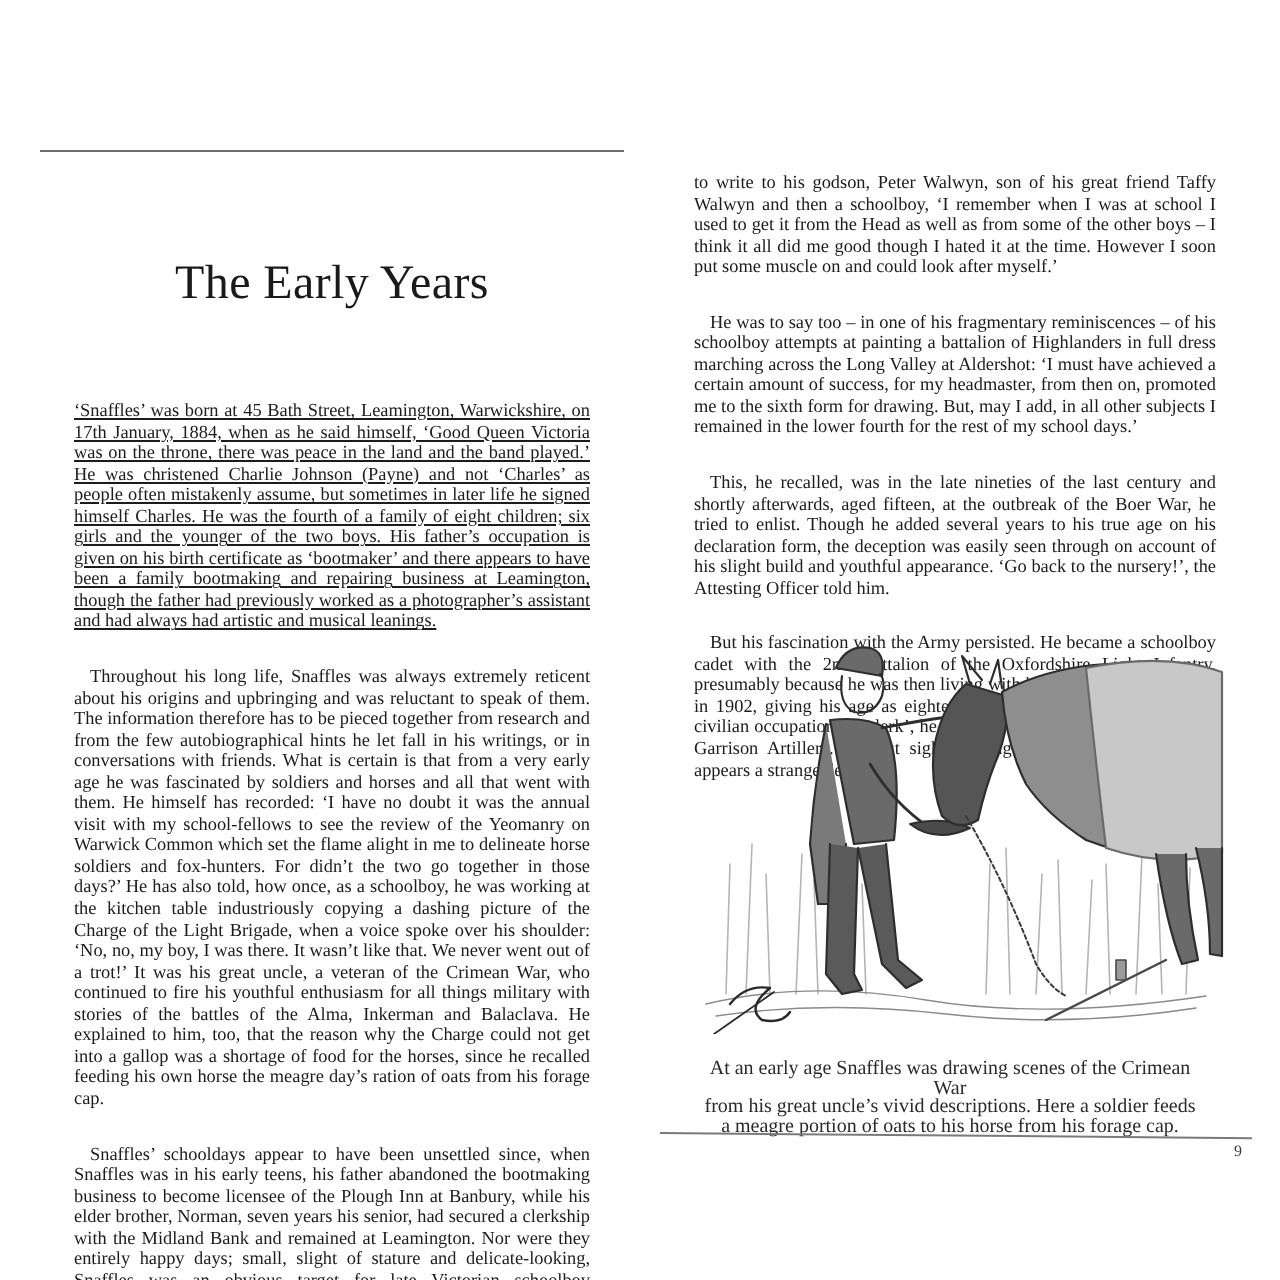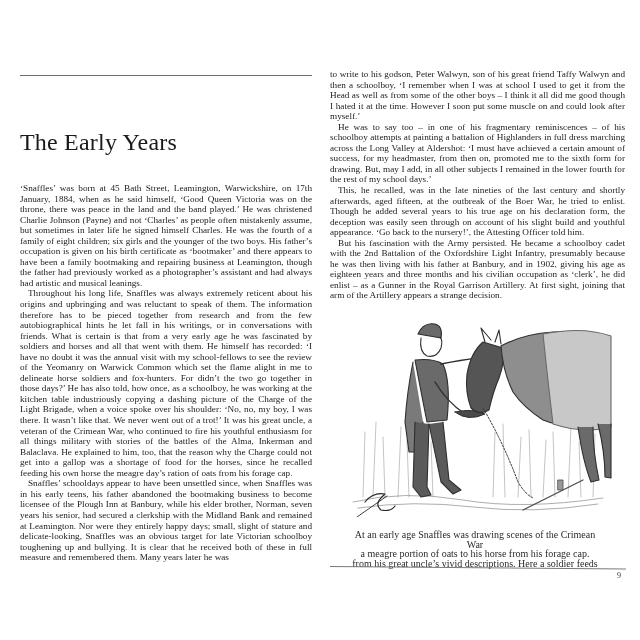--- a/index.html
+++ b/index.html
@@ -21,40 +21,41 @@
       top: 75px;
       width: 292px;
       height: 0;
       border-top: 1.4px solid #6e6e6e;
     }
     .chapter-title {
       position: absolute;
       left: 20px;
       top: 129px;
       width: 292px;
-      text-align: left;
+      text-align: center;
       font-size: 24px;
       font-weight: normal;
       letter-spacing: 0.2px;
       margin: 0;
       color: #1a1a1a;
     }
     .col {
       position: absolute;
       font-size: 9.2px;
       line-height: 10.55px;
       text-align: justify;
       hyphens: auto;
     }
     .col p {
-      margin: 0;
+      margin: 17px;
       text-indent: 8px;
     }
     .col p.first {
       text-indent: 0;
+      text-decoration: underline;
     }
     .col-left {
       left: 20px;
       top: 183px;
       width: 292px;
     }
     .col-right {
       left: 330px;
       top: 69px;
       width: 295px;
@@ -190,19 +191,19 @@
     <path d="M180 198 L240 168" stroke="#4a4a4a" stroke-width="1.2"></path>
     <rect x="215" y="168" width="5" height="10" fill="#9a9a9a" stroke="#4a4a4a" stroke-width="0.8"></rect>
 
     <path d="M22 190 Q30 180 42 182 Q30 192 38 198 Q48 200 52 194" stroke="#2a2a2a" stroke-width="1.2"></path>
     <path d="M14 205 L44 184" stroke="#2a2a2a" stroke-width="0.9"></path>
   </svg>
 </div>
 
 <div class="caption">
   <span>At an early age Snaffles was drawing scenes of the Crimean War</span>
+  <span>from his great uncle’s vivid descriptions. Here a soldier feeds</span>
   <span>a meagre portion of oats to his horse from his forage cap.</span>
-  <span>from his great uncle’s vivid descriptions. Here a soldier feeds</span>
 </div>
 
 <div class="bottom-rule"></div>
 
 <div class="page-number">9</div>
 
 </body></html>

